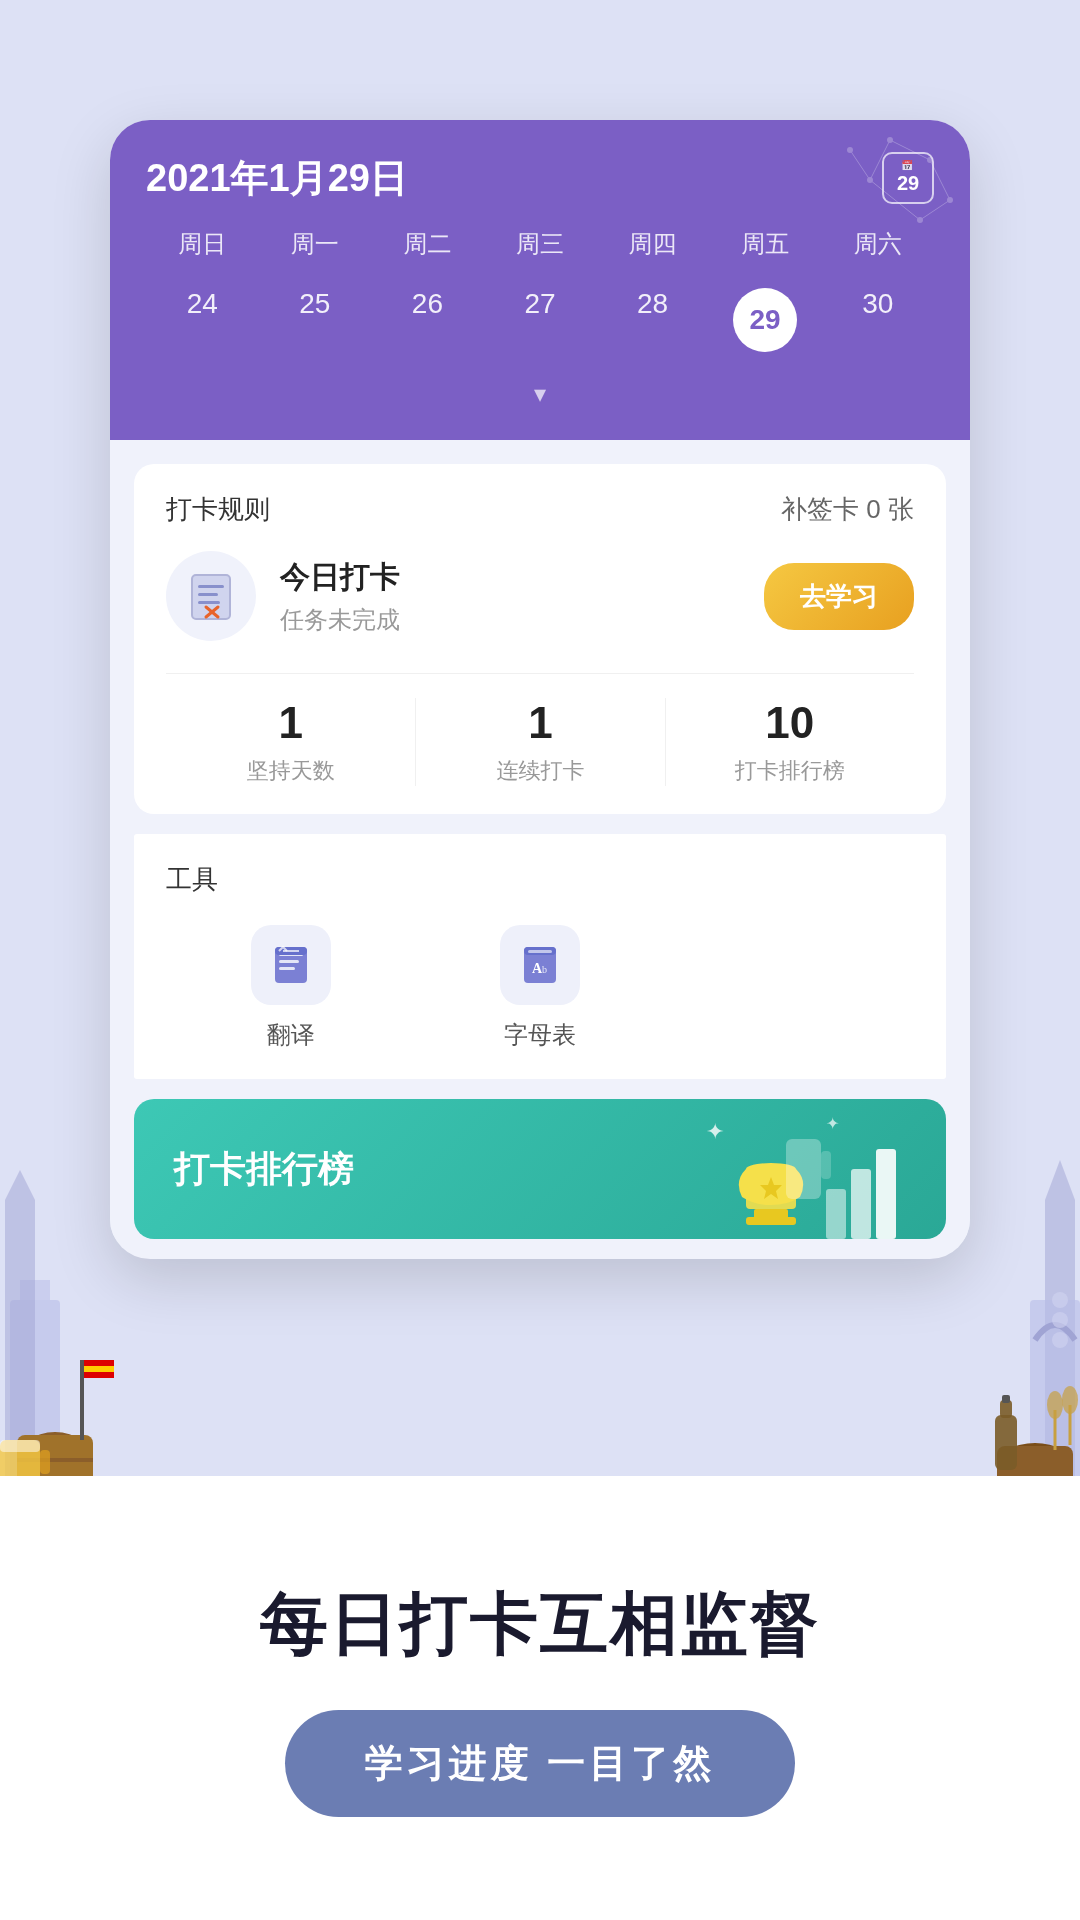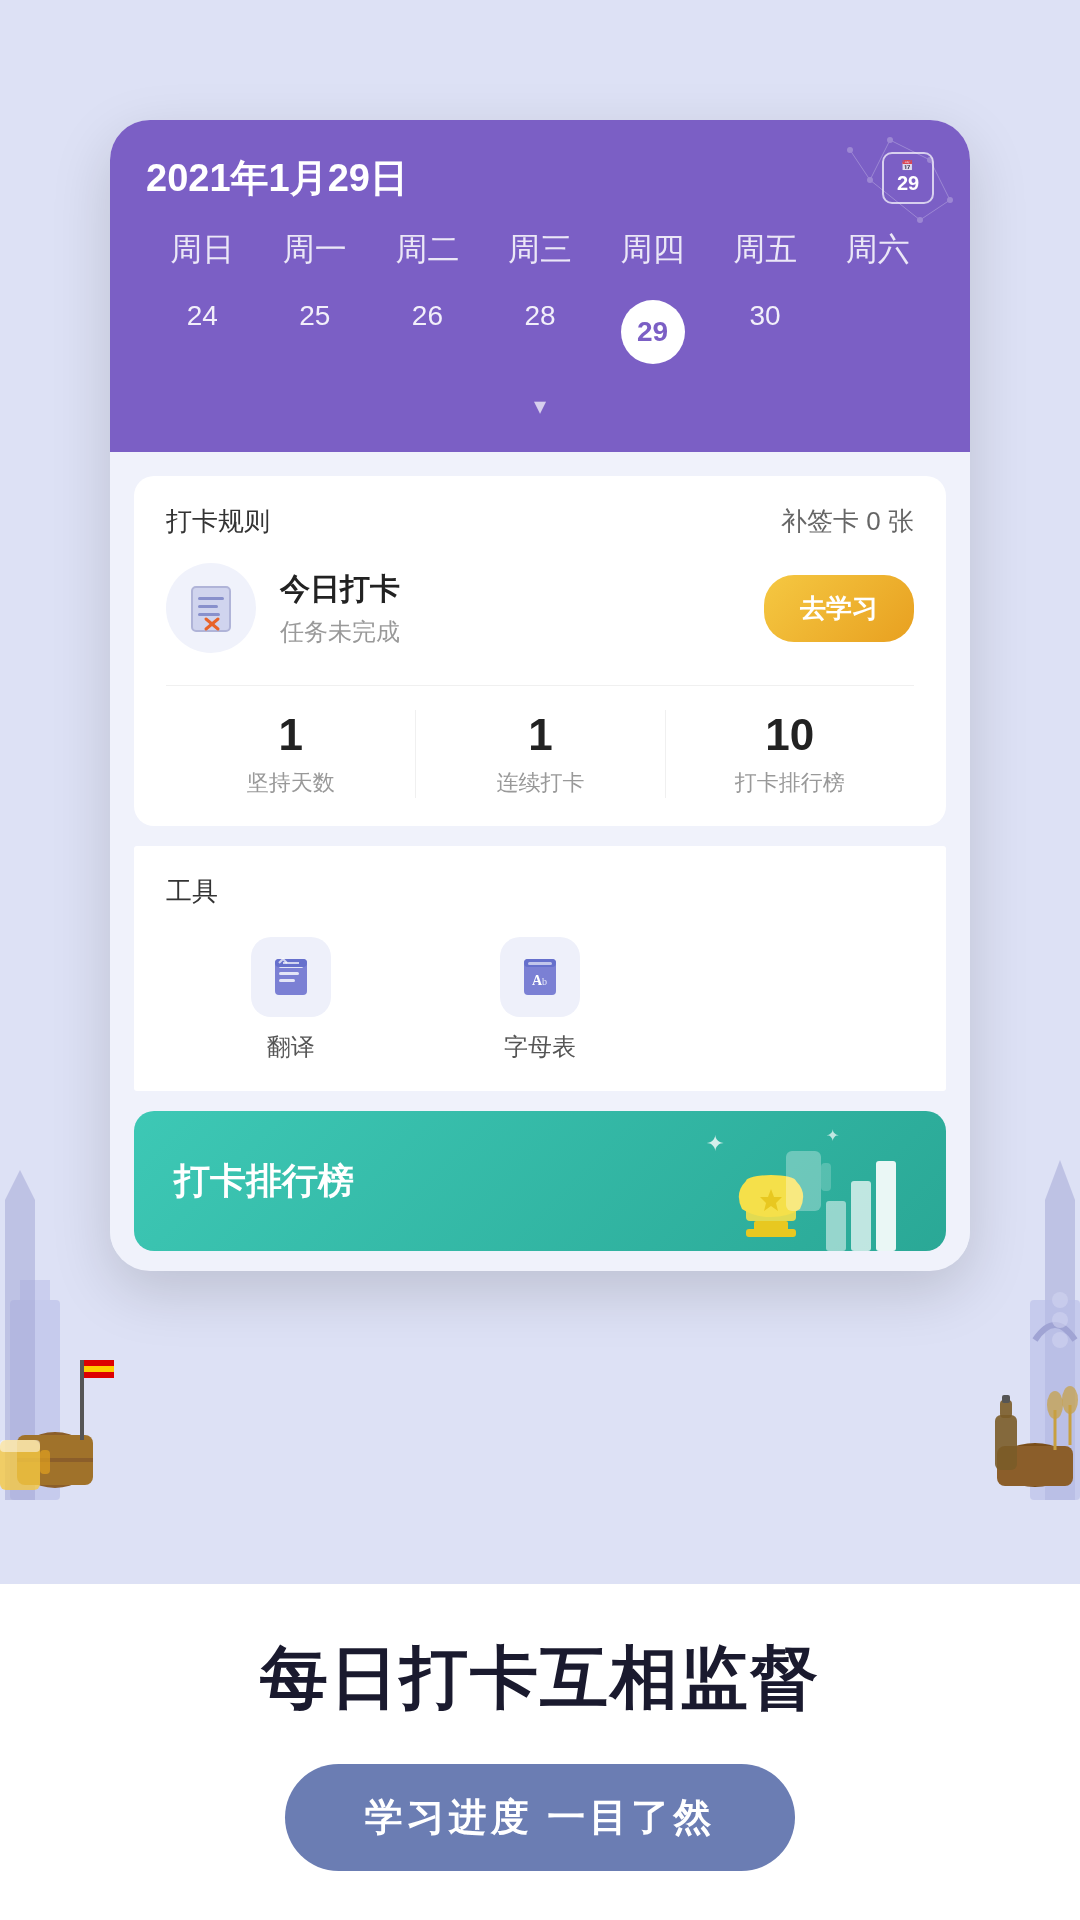--- a/index.html
+++ b/index.html
@@ -71,21 +71,21 @@
 
     .weekdays-row {
       display: grid;
       grid-template-columns: repeat(7, 1fr);
       margin-bottom: 16px;
     }
 
     .weekday-label {
       text-align: center;
       color: rgba(255,255,255,0.85);
-      font-size: 32px;
+      font-size: 24px;
     }
 
     .dates-row {
       display: grid;
       grid-template-columns: repeat(7, 1fr);
       padding-bottom: 8px;
     }
 
     .date-cell {
       text-align: center;
@@ -304,21 +304,21 @@
       bottom: -10px;
       z-index: 1;
     }
 
     
     .bottom-section {
       position: absolute;
       bottom: 0;
       left: 0;
       right: 0;
-      height: 336px;
+      height: 444px;
       background: white;
       display: flex;
       flex-direction: column;
       align-items: center;
       justify-content: center;
       gap: 40px;
     }
 
     .main-slogan {
       font-size: 68px;
@@ -445,20 +445,21 @@
       <span class="weekday-label">周三</span>
       <span class="weekday-label">周四</span>
       <span class="weekday-label">周五</span>
       <span class="weekday-label">周六</span>
     </div>
 
     <div class="dates-row">
       <div class="date-cell"><span>24</span></div>
       <div class="date-cell"><span>25</span></div>
       <div class="date-cell"><span>26</span></div>
+      <div class="date-cell"><span>27</span></div>
       <div class="date-cell"><span>28</span></div>
       <div class="date-cell active">
           <div class="date-circle">29</div>
         </div>
       <div class="date-cell"><span>30</span></div>
     </div>
 
     <div class="calendar-dropdown">
       <span class="dropdown-arrow">▾</span>
     </div>

